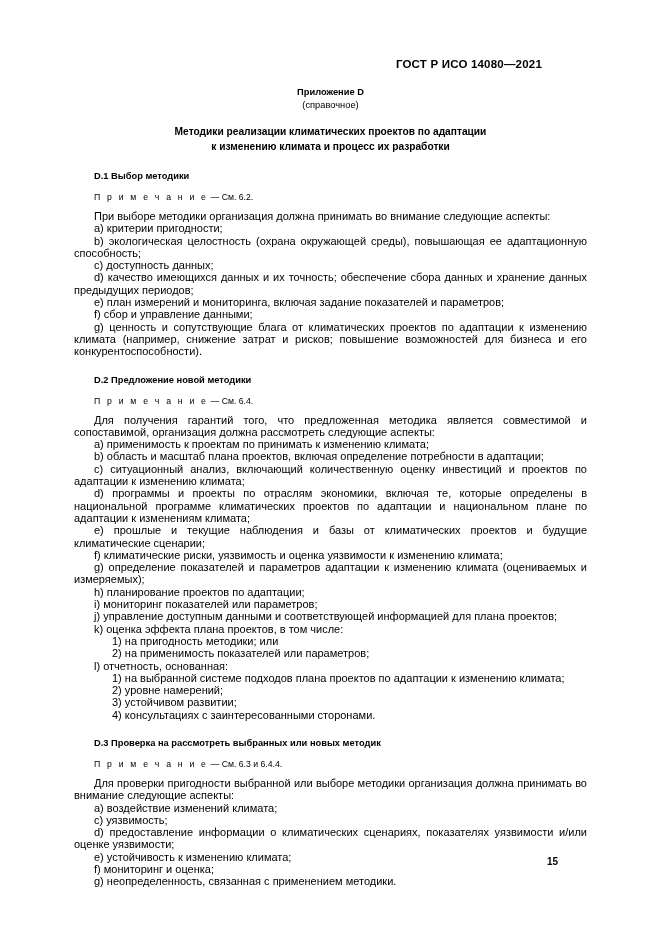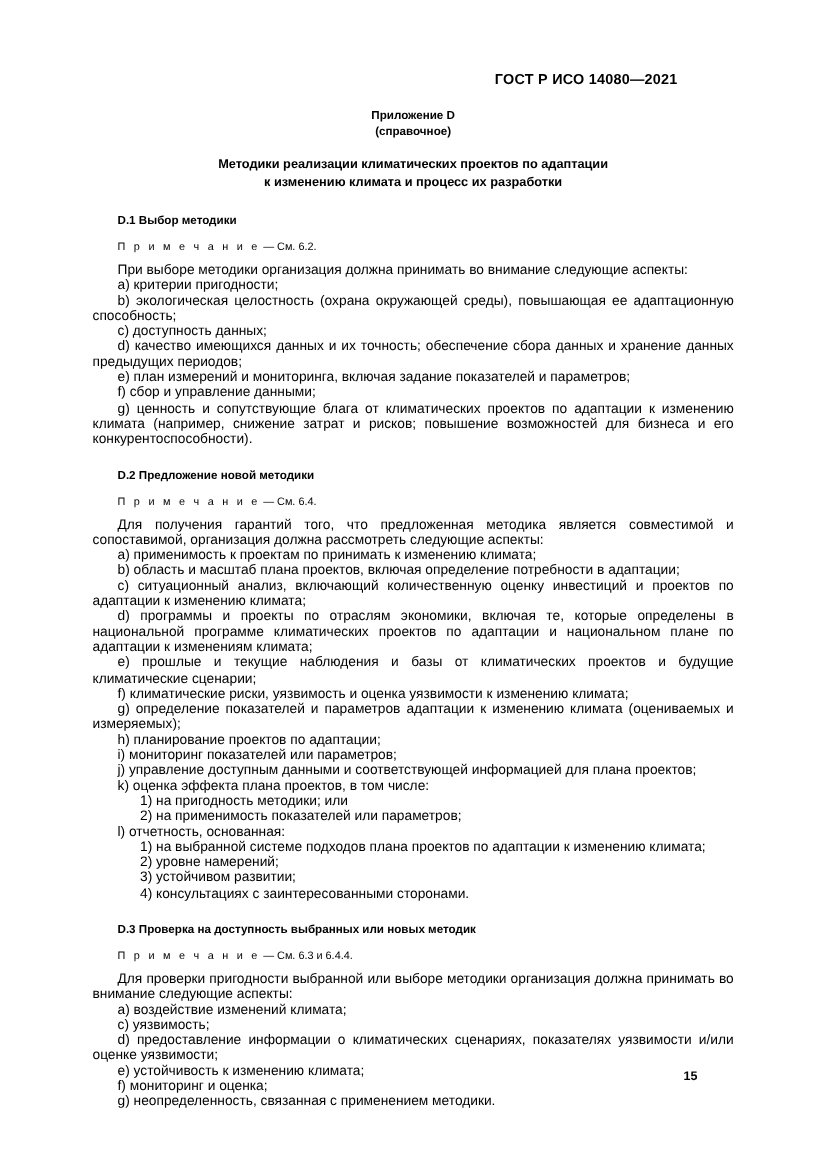--- a/index.html
+++ b/index.html
@@ -38,21 +38,21 @@
   }
   .annex-line {
     text-align: center;
     font-size: 9.3px;
     font-weight: bold;
     line-height: 12.5px;
   }
   .annex-sub {
     text-align: center;
     font-size: 9.3px;
-    font-weight: bold;
+    font-weight: normal;
     line-height: 12.5px;
   }
   .annex-title {
     text-align: center;
     font-size: 10.2px;
     font-weight: bold;
     line-height: 15px;
     margin-top: 13px;
   }
   .sec-head {
@@ -144,21 +144,21 @@
     <p class="body item">j) управление доступным данными и соответствующей информацией для плана проектов;</p>
     <p class="body item">k) оценка эффекта плана проектов, в том числе:</p>
     <p class="body sub">1) на пригодность методики; или</p>
     <p class="body sub">2) на применимость показателей или параметров;</p>
     <p class="body item">l) отчетность, основанная:</p>
     <p class="body sub">1) на выбранной системе подходов плана проектов по адаптации к изменению климата;</p>
     <p class="body sub">2) уровне намерений;</p>
     <p class="body sub">3) устойчивом развитии;</p>
     <p class="body sub">4) консультациях с заинтересованными сторонами.</p>
 
-    <div class="sec-head">D.3 Проверка на доступность выбранных или новых методик</div>
+    <div class="sec-head">D.3 Проверка на рассмотреть выбранных или новых методик</div>
     <div class="note">
       <span class="sp">П р и м е ч а н и е</span>
       <span>— См. 6.3 и 6.4.4.</span>
     </div>
     <p class="body first">Для проверки пригодности выбранной или выборе методики организация должна принимать во внимание следующие аспекты:</p>
     <p class="body item">a) воздействие изменений климата;</p>
     <p class="body item">c) уязвимость;</p>
     <p class="body item">d) предоставление информации о климатических сценариях, показателях уязвимости и/или оценке уязвимости;</p>
     <p class="body item">e) устойчивость к изменению климата;</p>
     <p class="body item">f) мониторинг и оценка;</p>

